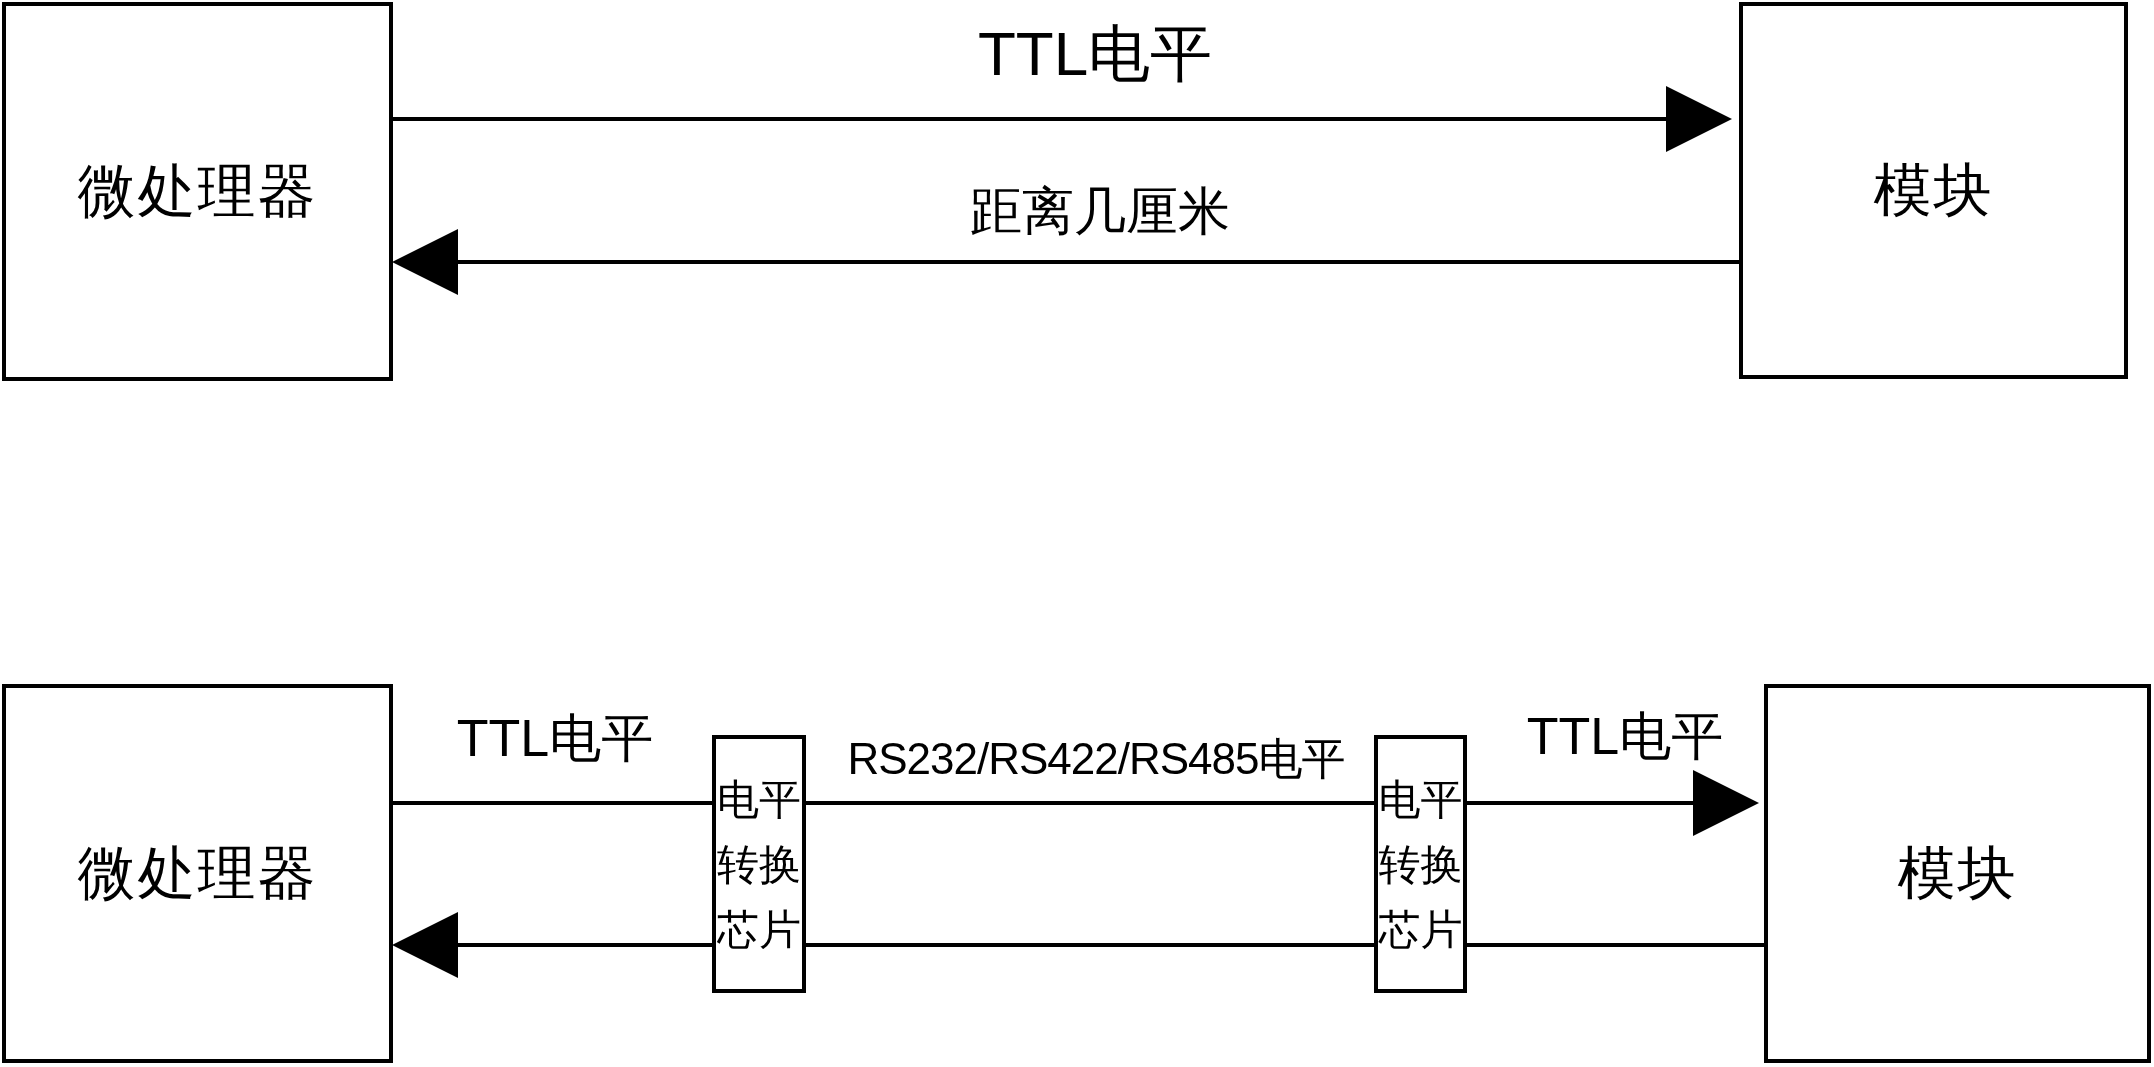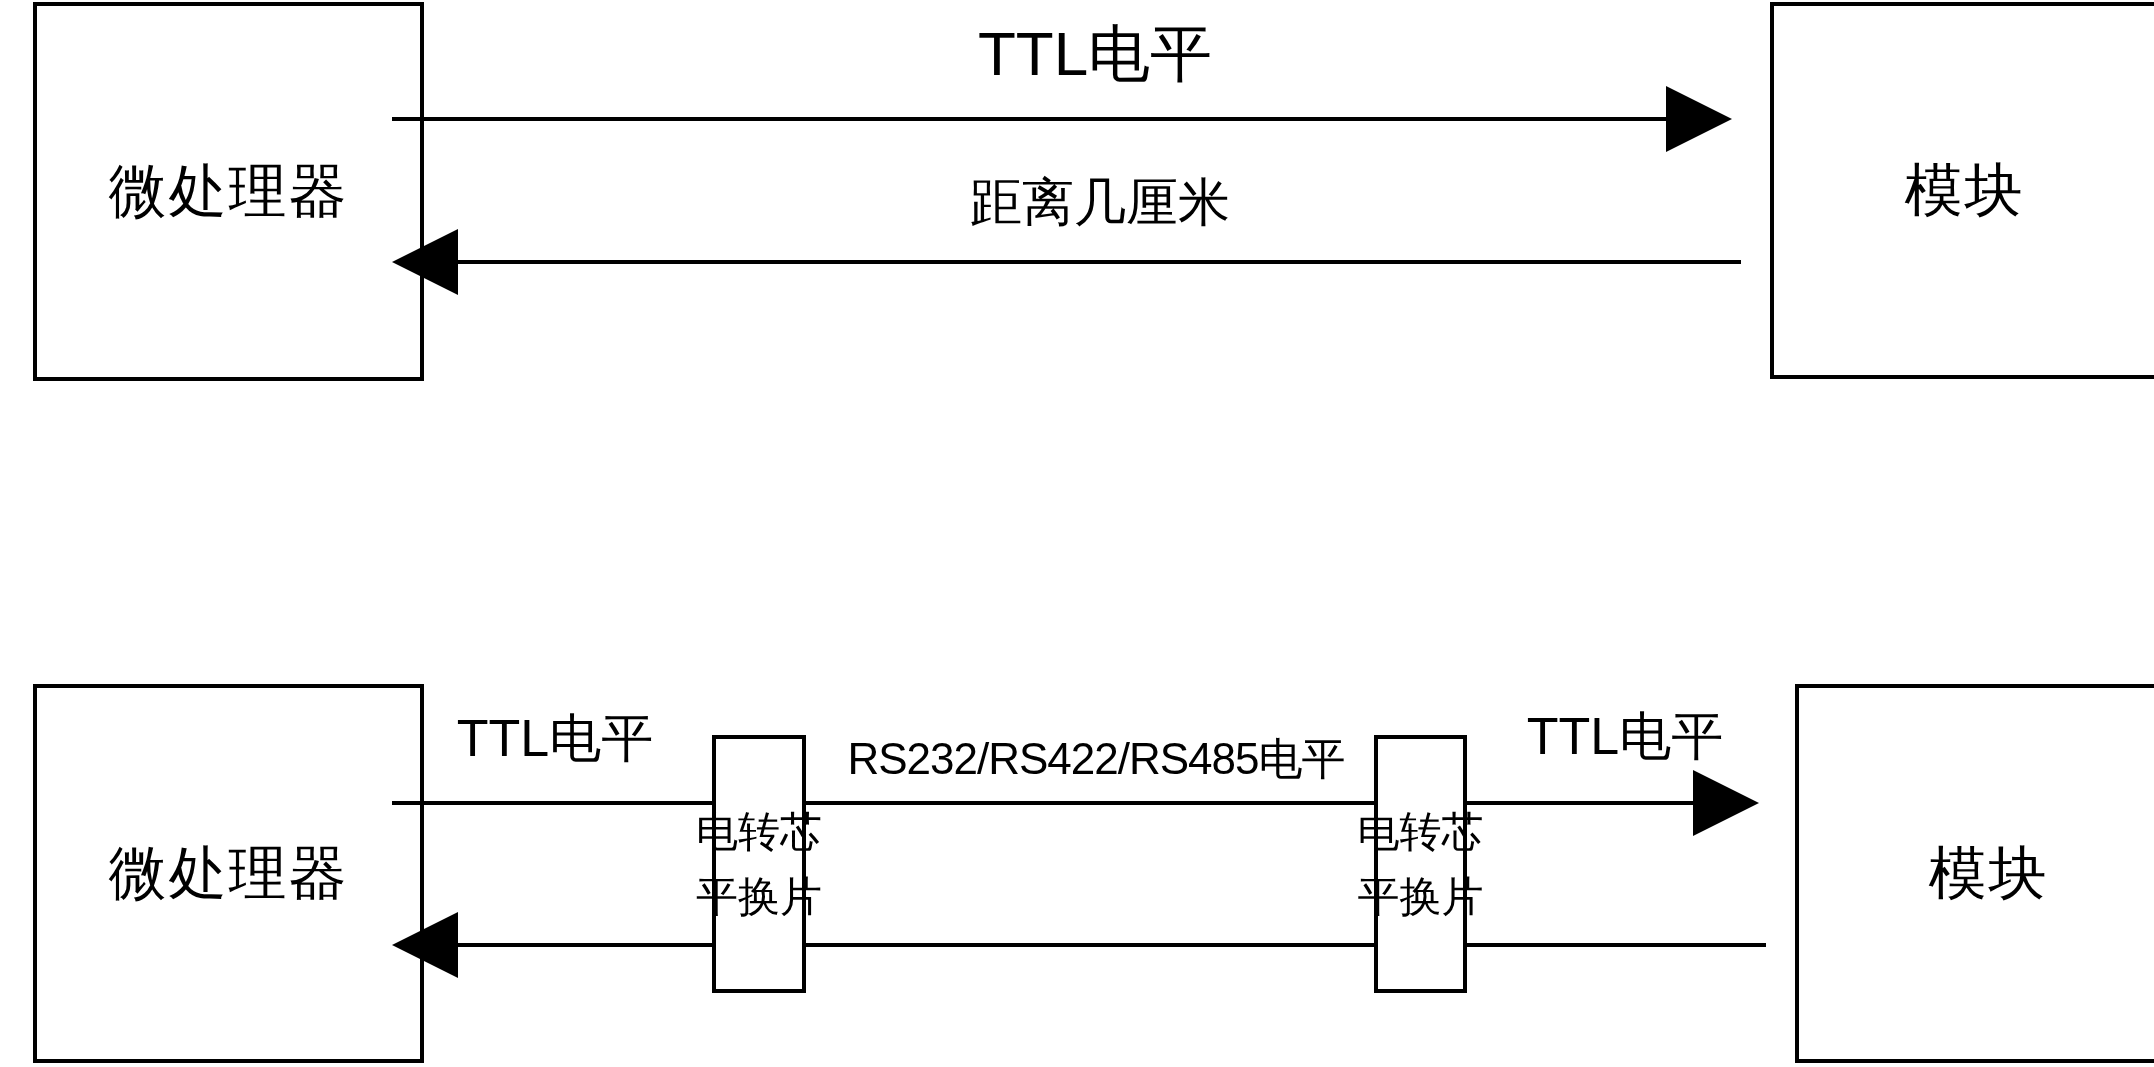--- a/index.html
+++ b/index.html
@@ -20,29 +20,28 @@
     position: absolute;
     box-sizing: border-box;
     border: 4px solid #000000;
     background: #ffffff;
     display: flex;
     align-items: center;
     justify-content: center;
     font-size: 58px;
     letter-spacing: 2px;
     z-index: 1;
-    margin-left: 31px;
   }
   .chip {
     position: absolute;
     box-sizing: border-box;
     border: 4px solid #000000;
     background: #ffffff;
     display: flex;
-    flex-direction: row;
+    flex-direction: column;
     align-items: center;
     justify-content: center;
     font-size: 42px;
     line-height: 65px;
     text-align: center;
     z-index: 3; 
   }
   .wire {
     position: absolute;
     height: 4px;
@@ -88,21 +87,21 @@
     <span>模块</span>
   </div>
 
   <div class="wire" style="left:392px; top:117px; width:1280px;"></div>
   <div class="arrowhead right" style="left:1666px; top:86px;"></div>
 
   <div class="wire" style="left:455px; top:260px; width:1286px;"></div>
   <div class="arrowhead left" style="left:392px; top:229px;"></div>
 
   <div class="lbl big" style="left:1095px; top:12px;">TTL电平</div>
-  <div class="lbl" style="left:1100px; top:168px;">距离几厘米</div>
+  <div class="lbl" style="left:1100px; top:177px;">距离几厘米</div>
 
   <div class="box" style="left:2px; top:684px; width:391px; height:379px;">
     <span>微处理器</span>
   </div>
 
   <div class="box" style="left:1764px; top:684px; width:387px; height:379px;">
     <span>模块</span>
   </div>
 
   <div class="wire" style="left:392px; top:801px; width:1305px;"></div>

